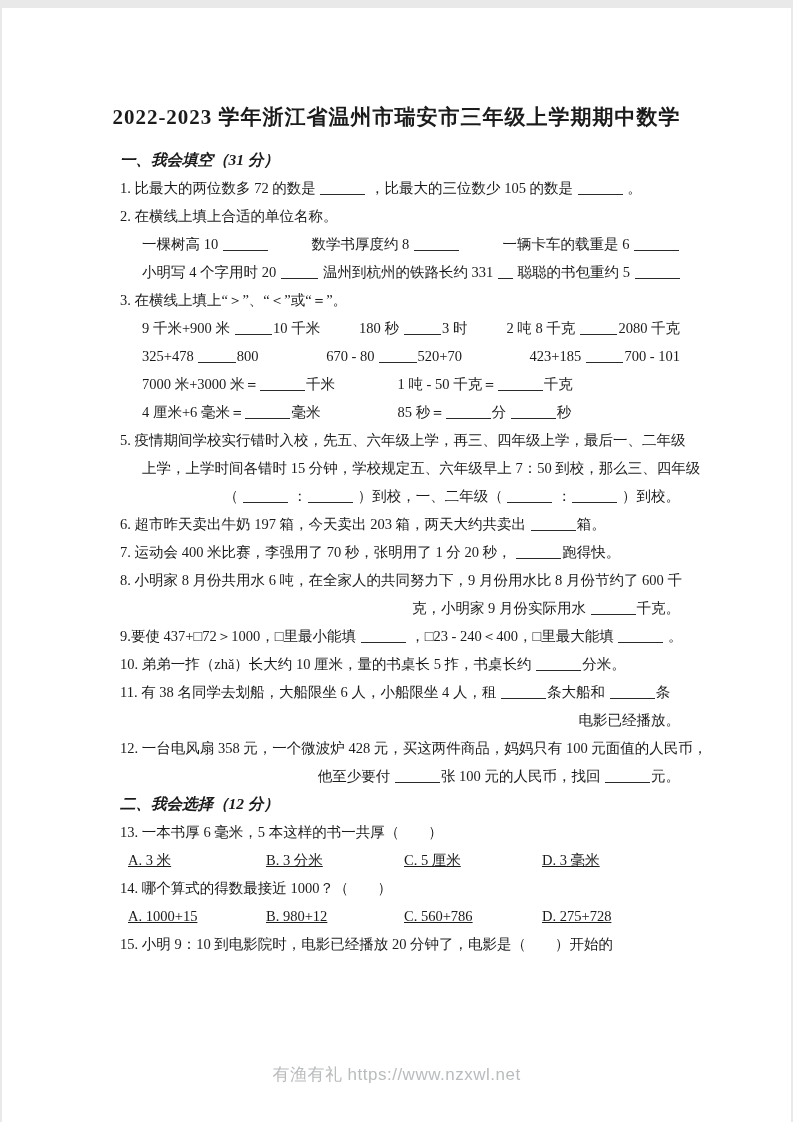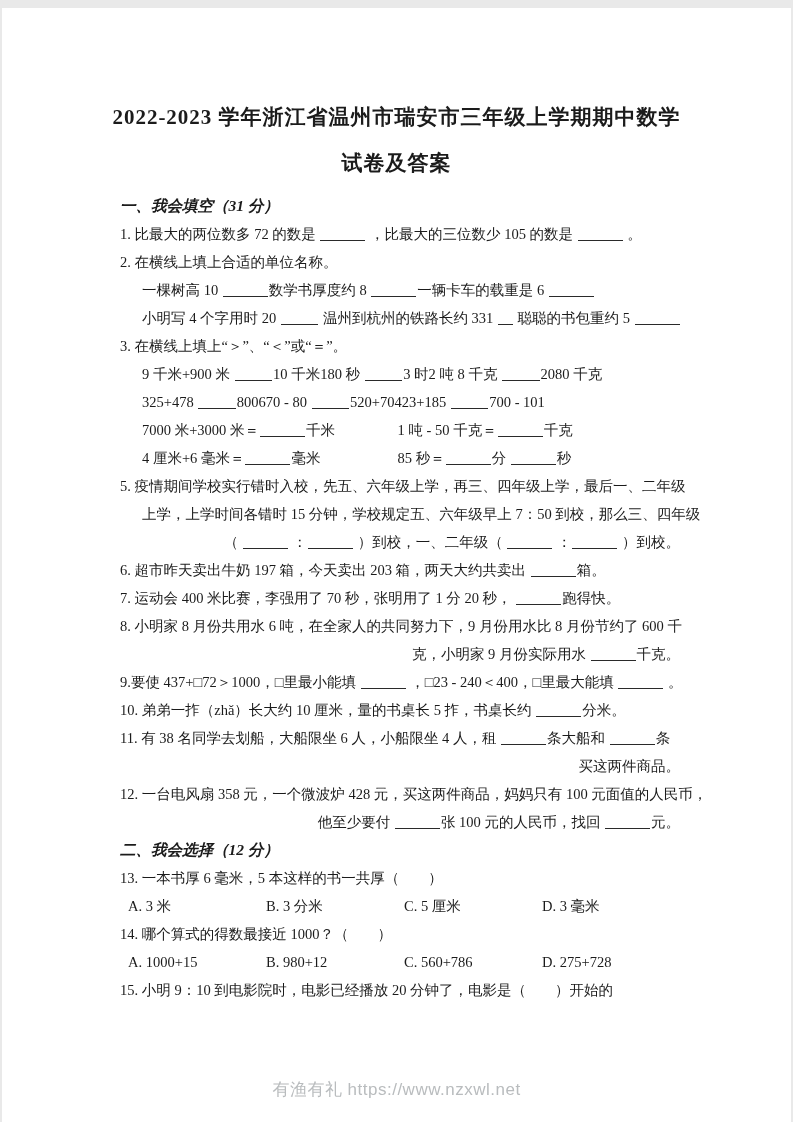--- a/index.html
+++ b/index.html
@@ -30,50 +30,49 @@
     font-size:14.5px;
     line-height:28px;
     white-space:nowrap;
   }
   .section{
     font-weight:700;
     font-size:15.5px;
     font-style:italic;
   }
   .cont{padding-left:22px;text-align:right;}
-  .cols{display:flex;padding-left:22px;}
+  .cols{display:flex;justify-content:space-between;padding-left:22px;}
   .cols2{display:flex;padding-left:22px;}
   .cols2 .col:first-child{width:47.5%;}
   .opts{display:flex;padding-left:8px;}
-  .opts .col{width:25%;}
+  .opts .col{width:25%;text-decoration:underline;}
   .blank{
     display:inline-block;
     border-bottom:1px solid #2a2a2a;
     height:13px;
     vertical-align:-2px;
     margin:0 1px;
   }
   .footer{
     position:absolute;
-    left:0;bottom:29px;
+    left:0;bottom:44px;
     width:100%;
     text-align:center;
     color:#b9bcbe;
     font-size:17px;
     font-family:"Liberation Sans","DejaVu Sans",sans-serif;
     letter-spacing:0.5px;
   }
 </style>
 </head>
 <body>
 
 <div class="page">
   <div class="title">
     <div>2022-2023 学年浙江省温州市瑞安市三年级上学期期中数学</div>
-    <div>试卷及答案</div>
   </div>
 
   <div class="content">
       <div class="ln section">一、我会填空（31 分）</div>
       <div class="ln q">1. 比最大的两位数多 72 的数是 <span class="blank" style="width: 45px;"></span> ，比最大的三位数少 105 的数是 <span class="blank" style="width: 45px;"></span> 。</div>
       <div class="ln q">2. 在横线上填上合适的单位名称。</div>
       <div class="ln cols">
         <span class="col">一棵树高 10 <span class="blank" style="width: 45px;"></span></span>
         <span class="col">数学书厚度约 8 <span class="blank" style="width: 45px;"></span></span>
         <span class="col">一辆卡车的载重是 6 <span class="blank" style="width: 45px;"></span></span>
@@ -101,21 +100,21 @@
       <div class="ln q">5. 疫情期间学校实行错时入校，先五、六年级上学，再三、四年级上学，最后一、二年级</div>
       <div class="ln cont">上学，上学时间各错时 15 分钟，学校规定五、六年级早上 7：50 到校，那么三、四年级</div>
       <div class="ln cont">（ <span class="blank" style="width: 45px;"></span> ：<span class="blank" style="width: 45px;"></span> ）到校，一、二年级（ <span class="blank" style="width: 45px;"></span> ：<span class="blank" style="width: 45px;"></span> ）到校。</div>
       <div class="ln q">6. 超市昨天卖出牛奶 197 箱，今天卖出 203 箱，两天大约共卖出 <span class="blank" style="width: 45px;"></span>箱。</div>
       <div class="ln q">7. 运动会 400 米比赛，李强用了 70 秒，张明用了 1 分 20 秒， <span class="blank" style="width: 45px;"></span>跑得快。</div>
       <div class="ln q">8. 小明家 8 月份共用水 6 吨，在全家人的共同努力下，9 月份用水比 8 月份节约了 600 千</div>
       <div class="ln cont">克，小明家 9 月份实际用水 <span class="blank" style="width: 45px;"></span>千克。</div>
       <div class="ln q">9.要使 437+□72＞1000，□里最小能填 <span class="blank" style="width: 45px;"></span> ，□23 - 240＜400，□里最大能填 <span class="blank" style="width: 45px;"></span> 。</div>
       <div class="ln q">10. 弟弟一拃（zhǎ）长大约 10 厘米，量的书桌长 5 拃，书桌长约 <span class="blank" style="width: 45px;"></span>分米。</div>
       <div class="ln q">11. 有 38 名同学去划船，大船限坐 6 人，小船限坐 4 人，租 <span class="blank" style="width: 45px;"></span>条大船和 <span class="blank" style="width: 45px;"></span>条</div>
-      <div class="ln cont">买这两件商品。</div>
+      <div class="ln cont">电影已经播放。</div>
       <div class="ln q">12. 一台电风扇 358 元，一个微波炉 428 元，买这两件商品，妈妈只有 100 元面值的人民币，</div>
       <div class="ln cont">他至少要付 <span class="blank" style="width: 45px;"></span>张 100 元的人民币，找回 <span class="blank" style="width: 45px;"></span>元。</div>
       <div class="ln section">二、我会选择（12 分）</div>
       <div class="ln q">13. 一本书厚 6 毫米，5 本这样的书一共厚（　　）</div>
       <div class="ln opts">
         <span class="col">A. 3 米</span>
         <span class="col">B. 3 分米</span>
         <span class="col">C. 5 厘米</span>
         <span class="col">D. 3 毫米</span>
       </div>

